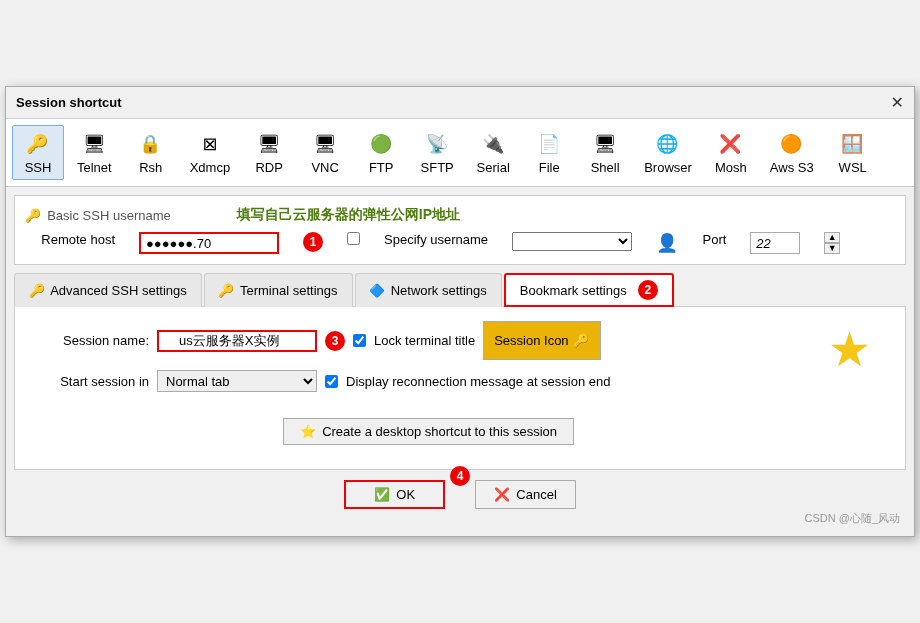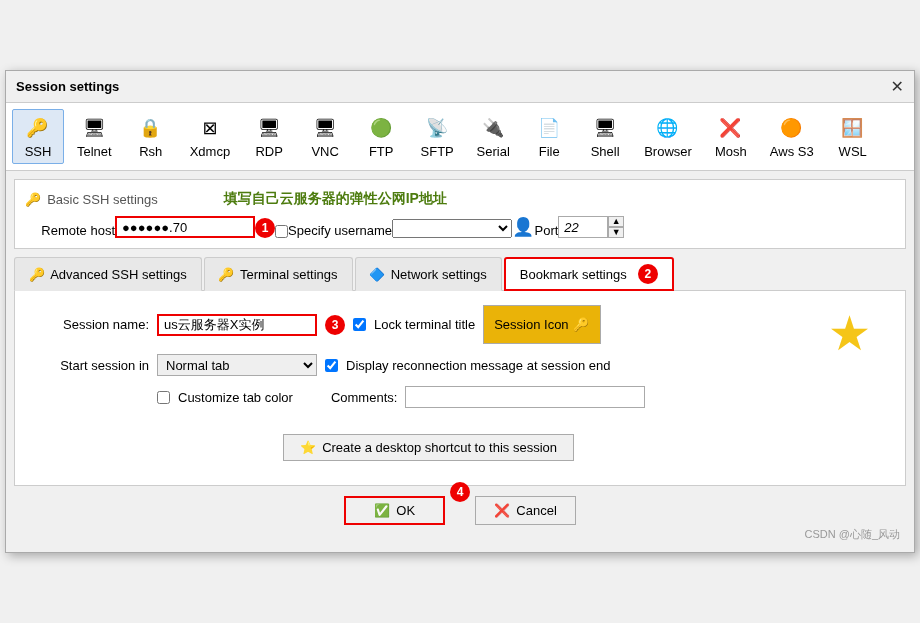--- a/index.html
+++ b/index.html
@@ -8,54 +8,54 @@
     .title-bar { background: #f0f0f0; padding: 6px 10px; display: flex; justify-content: space-between; align-items: center; border-bottom: 1px solid #ccc; }
     .title-bar-text { font-weight: bold; font-size: 13px; }
     .close-btn { background: none; border: none; font-size: 16px; cursor: pointer; color: #333; }
     .protocol-bar { background: #ffffff; padding: 6px 6px; display: flex; gap: 4px; border-bottom: 1px solid #ccc; }
     .proto-btn { display: flex; flex-direction: column; align-items: center; padding: 4px 8px; min-width: 52px; border: 1px solid transparent; cursor: pointer; border-radius: 2px; background: none; font-size: 11px; gap: 2px; }
     .proto-btn.active { background: #dde8f5; border: 1px solid #7aafe8; }
     .proto-icon { width: 28px; height: 28px; display: flex; align-items: center; justify-content: center; font-size: 18px; }
     .content { padding: 8px; }
     .tab-panel { background: #fff; border: 1px solid #ccc; padding: 10px; margin-bottom: 8px; }
     .tab-panel-title { font-size: 12px; color: #555; margin-bottom: 8px; display: flex; align-items: center; gap: 6px; }
-    .field-row { display: flex; align-items: flex-end; gap: 0; }
+    .field-row { display: flex; align-items: flex-start; gap: 24px; }
     .field-label { min-width: 90px; text-align: right; }
     .text-input { border: 1px solid #aaa; padding: 4px 5px; height: 22px; background: #fff; }
     .port-input { width: 50px; font-style: italic; }
     .username-select { width: 120px; }
     .tabs-row { display: flex; gap: 2px; margin-bottom: -1px; }
     .tab { padding: 5px 14px; border: 1px solid #ccc; background: #e8e8e8; cursor: pointer; border-bottom: 1px solid #e8e8e8; border-radius: 3px 3px 0 0; display: flex; align-items: center; gap: 5px; }
     .tab.active { background: #fff; border-bottom: 1px solid #fff; z-index: 1; }
     .tab-content { background: #fff; border: 1px solid #ccc; padding: 14px 14px; }
     .section-title { color: #e00; font-size: 15px; text-align: center; margin-bottom: 10px; font-weight: normal; }
     .form-row { display: flex; align-items: center; gap: 8px; margin-bottom: 10px; }
     .form-label { min-width: 120px; text-align: right; }
-    .session-name-input { border: 2px solid #e00; padding: 2px 5px; height: 22px; width: 160px; }
+    .session-name-input { border: 2px solid #e00; padding: 2px 20px; height: 22px; width: 160px; }
     .session-icon-btn { padding: 11px 10px; border: 1px solid #aaa; background: #eab308; cursor: pointer; display: flex; align-items: center; gap: 5px; }
     .start-session-select { width: 160px; padding: 2px 4px; height: 22px; border: 1px solid #aaa; }
     .comments-input { border: 1px solid #aaa; padding: 2px 5px; height: 22px; width: 240px; }
     .shortcut-btn { display: flex; align-items: center; gap: 6px; padding: 5px 16px; border: 1px solid #aaa; background: #f0f0f0; cursor: pointer; margin: 10px auto; }
     .ok-btn { padding: 5px 28px; border: 2px solid #e00; background: #f0f0f0; cursor: pointer; display: flex; align-items: center; gap: 6px; font-size: 13px; }
     .cancel-btn { padding: 5px 18px; border: 1px solid #aaa; background: #f0f0f0; cursor: pointer; display: flex; align-items: center; gap: 6px; font-size: 13px; }
     .step-badge { display: inline-flex; align-items: center; justify-content: center; width: 20px; height: 20px; background: #e00; color: #fff; border-radius: 50%; font-size: 12px; font-weight: bold; }
     .star-icon { font-size: 48px; color: #f5c518; margin-left: auto; margin-right: 20px; }
     .watermark { text-align: right; font-size: 11px; color: #999; padding: 2px 6px; }
     .remote-host-input { width: 140px; }
     .num-spin { display: flex; flex-direction: column; }
     .spin-btn { width: 16px; height: 11px; font-size: 9px; border: 1px solid #aaa; background: #f0f0f0; cursor: pointer; line-height: 1; padding: 0; display: flex; align-items: center; justify-content: center; }
     .highlight-box { border: 2px solid #e00 !important; }
   </style>
 </head>
 <body>
 
 <div class="dialog">
 
   <div class="title-bar">
-    <span class="title-bar-text">Session settings</span>
+    <span class="title-bar-text">Session shortcut</span>
     <button class="close-btn">✕</button>
   </div>
 
   <div class="protocol-bar">
     <button class="proto-btn active">
       <span class="proto-icon">🔑</span>
       <span>SSH</span>
     </button>
     <button class="proto-btn">
       <span class="proto-icon">🖥</span>
@@ -113,21 +113,21 @@
       <span class="proto-icon">🪟</span>
       <span>WSL</span>
     </button>
   </div>
 
   <div class="content">
 
     <div class="tab-panel">
       <div class="tab-panel-title">
         <span style="color:#333">🔑</span>
-        <span>Basic SSH settings</span>
+        <span>Basic SSH username</span>
         <span style="color:#4d7c0f; font-size:14px; margin-left:60px; font-weight:bold;">填写自己云服务器的弹性公网IP地址</span>
       </div>
       <div class="field-row">
         <span class="field-label">Remote host</span>
         <input type="text" class="text-input remote-host-input highlight-box" value="●●●●●●.70" style="">
         <span class="step-badge">1</span>
         <input type="checkbox" style="">
         <span>Specify username</span>
         <select class="username-select"></select>
         <span style="font-size:18px">👤</span>
@@ -178,27 +178,20 @@
 
           <div class="form-row">
             <span class="form-label">Start session in</span>
             <select class="start-session-select">
               <option>Normal tab</option>
             </select>
             <input type="checkbox" checked="" style="">
             <span>Display reconnection message at session end</span>
           </div>
 
-          <div class="form-row">
-            <span class="form-label"></span>
-            <input type="checkbox" style="">
-            <span>Customize tab color</span>
-            <span style="margin-left:30px;">Comments:</span>
-            <input type="text" class="comments-input" style="">
-          </div>
 
           <div style="display:flex; justify-content:center; margin-top:16px;">
             <button class="shortcut-btn">
               <span>⭐</span>
               <span>Create a desktop shortcut to this session</span>
             </button>
           </div>
         </div>
 
         <div class="star-icon">★</div>

